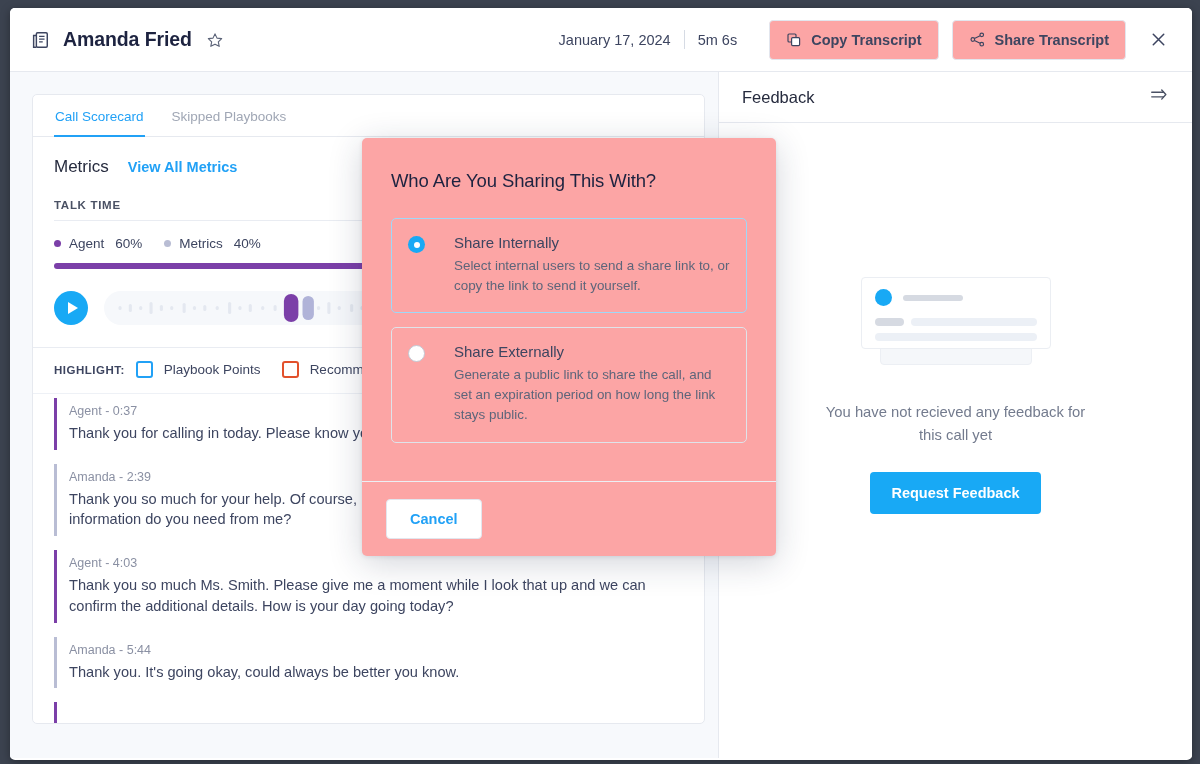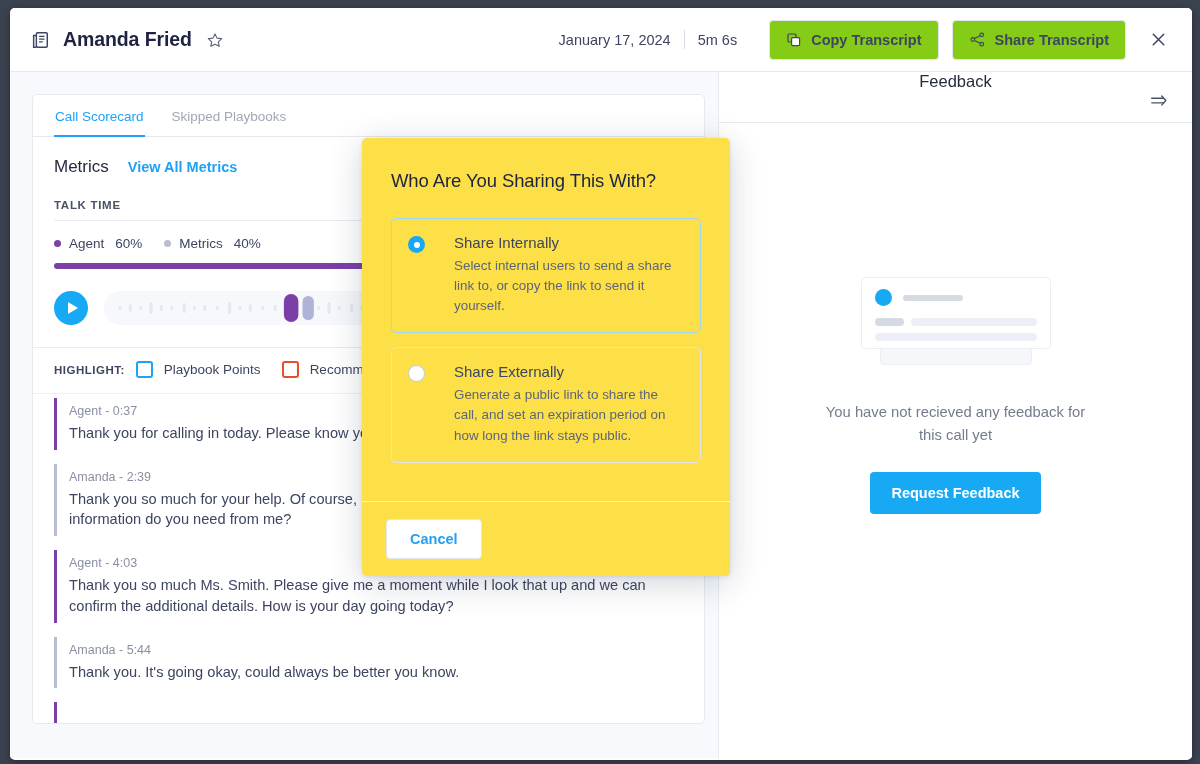--- a/index.html
+++ b/index.html
@@ -47,21 +47,21 @@
     font-size: 14.5px; color: #3d4560; padding-right: 13px;
   }
   .meta-sep { width:1px; height:19px; background:#d6dbe4; }
   .meta-dur {
     font-size: 14.5px; color: #3d4560; padding: 0 19px 0 13px;
   }
   .hdr-btn {
     display: flex; align-items: center; gap: 9px;
     height: 40px; padding: 0 16px;
     border: 1px solid #e2e6ee; border-radius: 4px;
-    background: #84cc16; cursor: pointer;
+    background: #fca5a5; cursor: pointer;
     font-size: 14.5px; font-weight: bold; color: #3d4560;
     margin-left: 13px;
     white-space: nowrap;
   }
   .hdr-btn svg { display:block; color:#3d4560; }
   .close-btn {
     margin-left: 20px; width: 24px; height: 24px;
     display:flex; align-items:center; justify-content:center;
     cursor: pointer; color:#3d4560;
   }
@@ -177,21 +177,21 @@
     padding: 6px 0 6px 12px;
     margin-bottom: 14px;
   }
   .t-row.cust { border-left-color: #b9bdd4; }
   .t-meta { font-size: 12.5px; color: #8a90a3; margin-bottom: 5px; }
   .t-text { font-size: 14.6px; color: #3d4560; line-height: 1.42; }
 
   
   .fb-header {
     height: 51px; display: flex; align-items: center;
-    padding: 0 23px; border-bottom: 1px solid #e6e9ef; flex-direction: column;
+    padding: 0 23px; border-bottom: 1px solid #e6e9ef;
   }
   .fb-title { font-size: 16.5px; color: #262b3e; }
   .collapse-icon { margin-left: auto; cursor: pointer; color: #4a5164; }
   .fb-body {
     flex: 1; display: flex; flex-direction: column;
     align-items: center; justify-content: center;
     gap: 0; padding-bottom: 90px;
   }
   .placeholder { position: relative; width: 190px; height: 92px; margin-bottom: 32px; }
   .ph-card-back {
@@ -219,22 +219,22 @@
   .req-btn {
     background: #18a9f5; color: #fff; border: none; border-radius: 4px;
     padding: 13px 21px; font-size: 14.5px; font-weight: bold;
     cursor: pointer; font-family: "Liberation Sans", sans-serif;
   }
 
   
   .modal {
     position: absolute;
     left: 352px; top: 130px;
-    width: 368px;
-    background: #fde047;
+    width: 414px;
+    background: #fca5a5;
     border-radius: 5px;
     box-shadow: 0 7px 34px rgba(30,40,70,0.20), 0 1px 4px rgba(30,40,70,0.10);
     z-index: 50;
   }
   .modal-body { padding: 32px 29px 24px; }
   .modal-title {
     font-size: 18.5px; color: #1d2340; margin-bottom: 26px;
     letter-spacing: -0.1px;
   }
   .opt {

